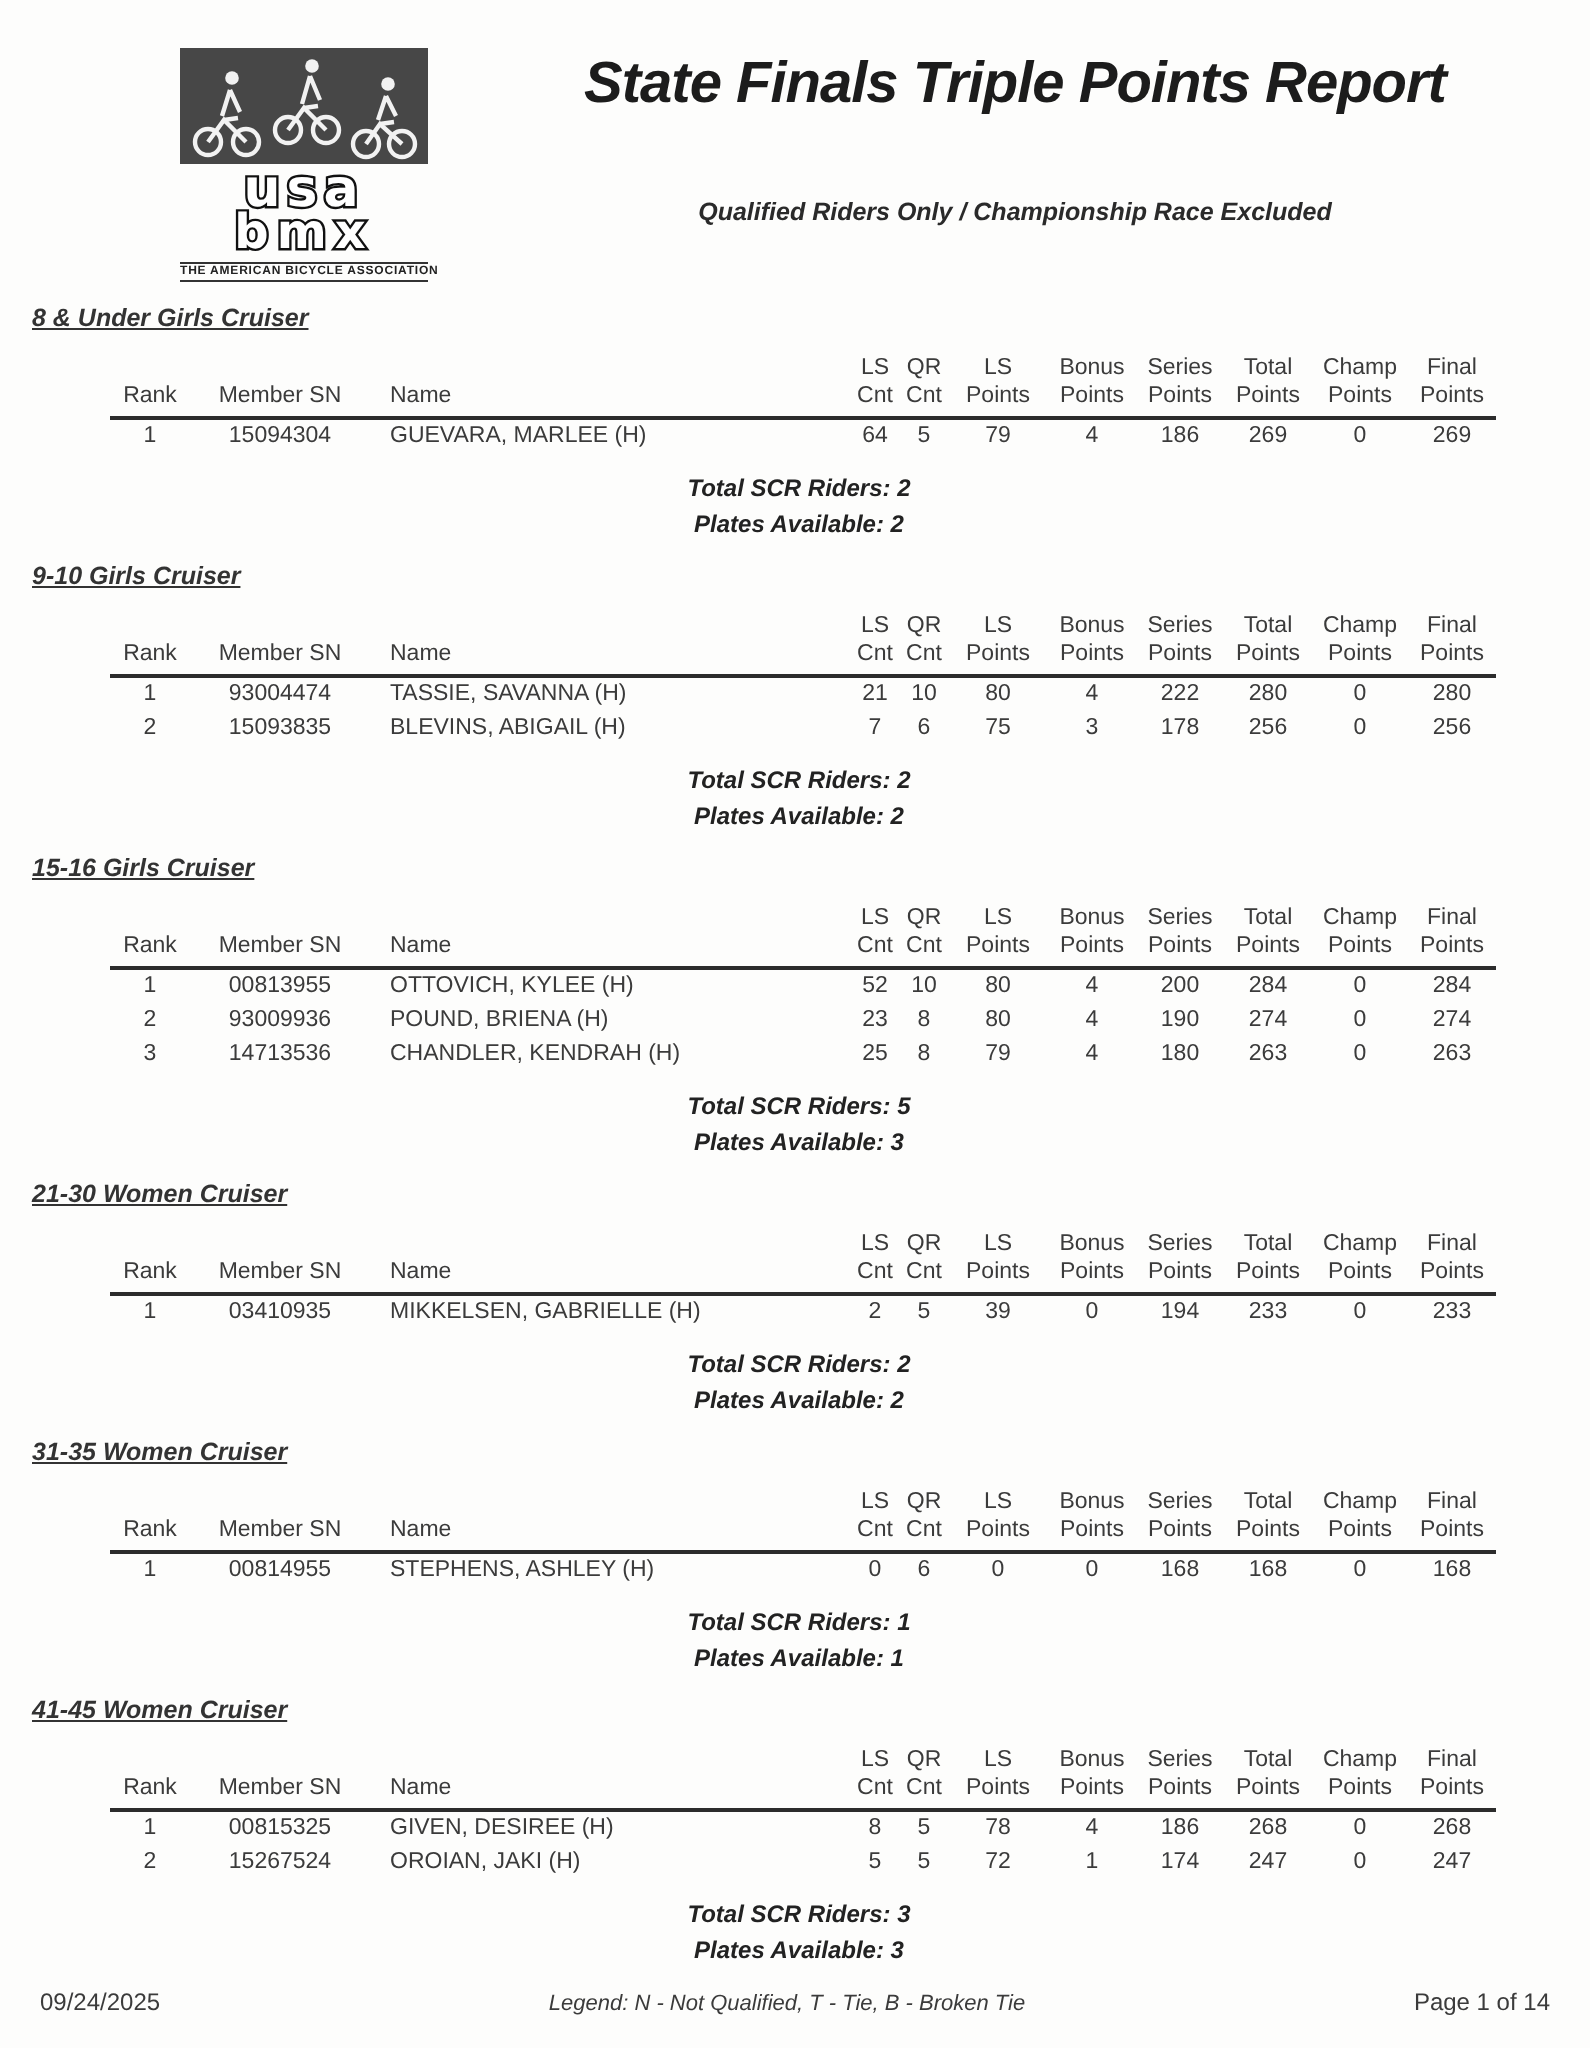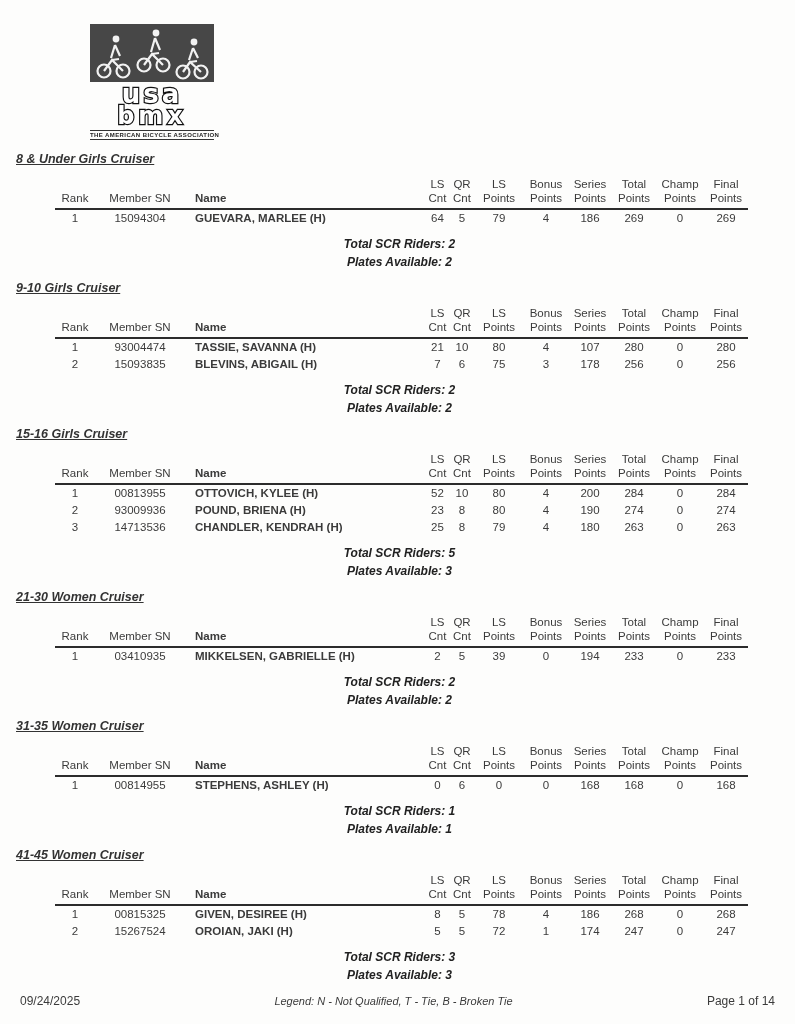--- a/index.html
+++ b/index.html
@@ -34,21 +34,21 @@
   .class-section { margin-bottom:10px; }
   .section-title {
     margin:0 0 10px 0; font-size:12.5px; font-weight:bold; font-style:italic;
     text-decoration:underline; color:#333; height:15px;
   }
   table.points-table { border-collapse:collapse; table-layout:fixed; width:693px; margin-left:39px; }
   .points-table th {
     font-weight:normal; font-size:11.5px; color:#3b3b3b; vertical-align:bottom;
     padding:0 0 3px 0; border-bottom:2px solid #2c2c2c; text-align:center; line-height:14px;
   }
-  .points-table th.left, .points-table td.c2 { text-align:left; padding-left:10px;font-weight:bold; }
+  .points-table th.left, .points-table td.c2 { text-align:left; padding-left:10px; }
   .two-line span { display:block; line-height:14px; }
   .points-table td {
     font-size:11.5px; color:#3b3b3b; text-align:center; height:17px; padding:0; line-height:17px;
     white-space:nowrap; overflow:hidden;
   }
   .totals { width:693px; margin-left:39px; margin-top:8px; text-align:center; padding-right:4px; }
   .totals div { font-size:12px; font-weight:bold; font-style:italic; color:#222; line-height:18px; }
 
   
   .report-footer {
@@ -87,20 +87,24 @@
             <circle cx="111" cy="48" r="6.5"></circle>
           <path d="M93 48 L100 38 L111 48 M100 38 L107 37"></path>
           <path d="M103 24 L99 36 M103 24 L108 34"></path>
           <circle cx="104" cy="18" r="3.4" fill="#f2f2f2" stroke="none"></circle>
         </g>
 
         <text x="62" y="79" text-anchor="middle" font-family="DejaVu Sans, sans-serif" font-size="26" font-weight="bold" letter-spacing="3" fill="#ffffff" stroke="#111111" stroke-width="2.4" paint-order="stroke" style="paint-order:stroke;">usa</text>
         <text x="62" y="100" text-anchor="middle" font-family="DejaVu Sans, sans-serif" font-size="24" font-weight="bold" letter-spacing="4" fill="#ffffff" stroke="#111111" stroke-width="2.4" paint-order="stroke" style="paint-order:stroke;">bmx</text>
       </svg>
       <div class="logo-caption">THE AMERICAN BICYCLE ASSOCIATION</div>
+    </div>
+    <div class="title-block">
+      <h1 class="report-title">State Finals Triple Points Report</h1>
+      <div class="report-subtitle">Qualified Riders Only / Championship Race Excluded</div>
     </div>
   </header>
 
   <main id="sections">
   <section class="class-section">
     <h2 class="section-title">8 &amp; Under Girls Cruiser</h2>
     <table class="points-table">
       <colgroup>
         <col style="width:40px">
             <col style="width:90px">
@@ -216,21 +220,21 @@
       </thead>
       <tbody>
             <tr>
               <td class="c0">1</td>
               <td class="c1">93004474</td>
               <td class="c2">TASSIE, SAVANNA (H)</td>
               <td class="c3">21</td>
               <td class="c4">10</td>
               <td class="c5">80</td>
               <td class="c6">4</td>
-              <td class="c7">107</td>
+              <td class="c7">222</td>
               <td class="c8">280</td>
               <td class="c9">0</td>
               <td class="c10">280</td>
             </tr>
             <tr>
               <td class="c0">2</td>
               <td class="c1">15093835</td>
               <td class="c2">BLEVINS, ABIGAIL (H)</td>
               <td class="c3">7</td>
               <td class="c4">6</td>

